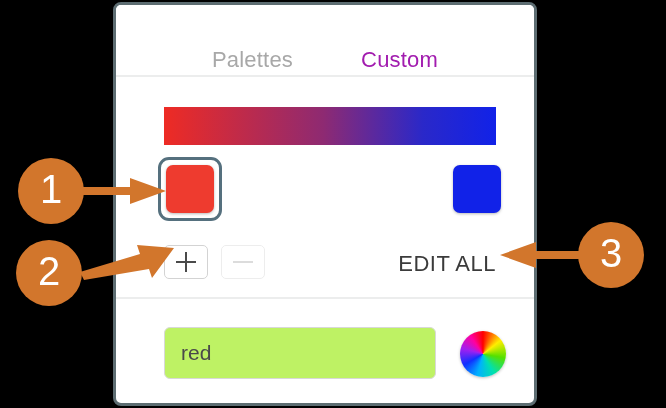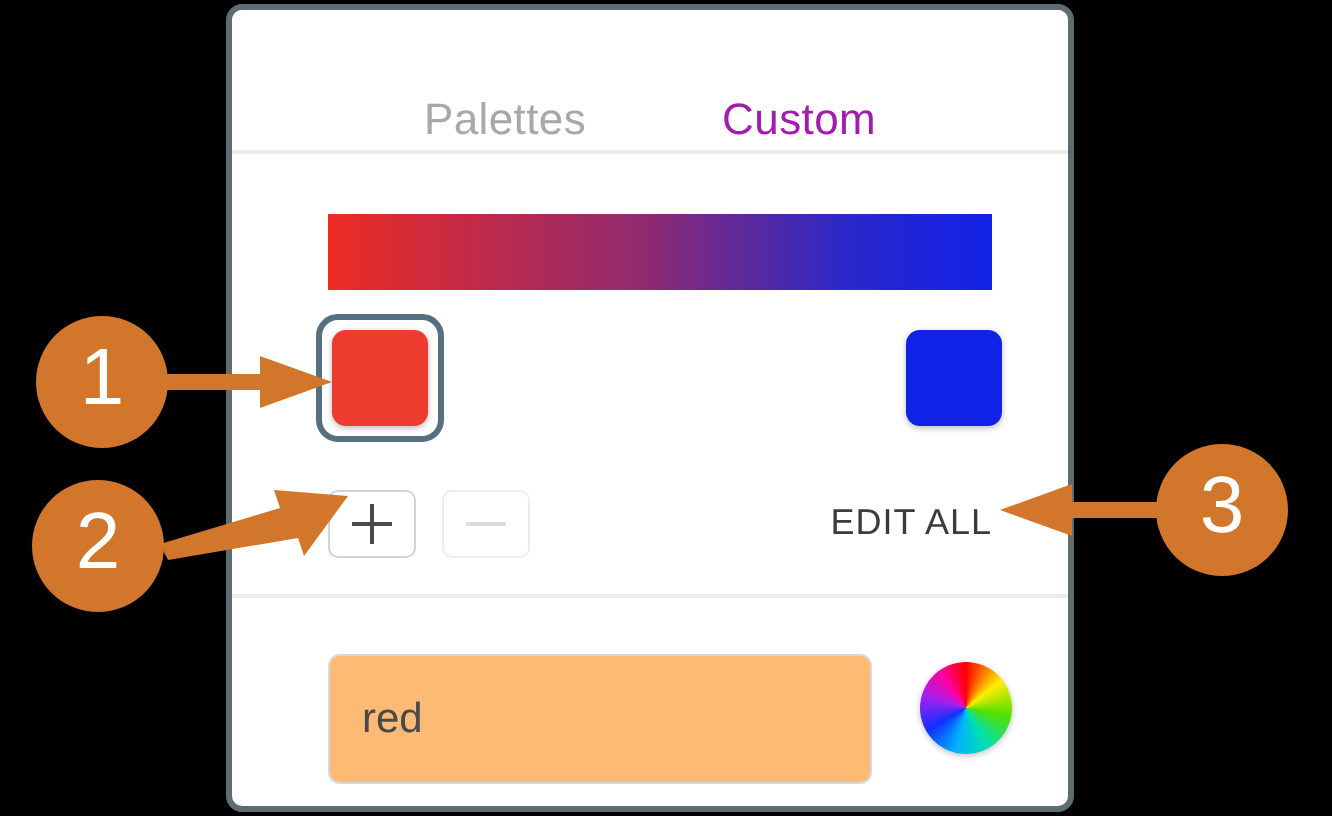--- a/index.html
+++ b/index.html
@@ -92,36 +92,36 @@
   }
   .glyph-plus::before, .glyph-plus::after {
     content: ""; position: absolute; background: #4a4a4a;
   }
   .glyph-plus::before { left: 9px; top: 0; width: 1.8px; height: 20px; }
   .glyph-plus::after  { top: 9px; left: 0; height: 1.8px; width: 20px; }
   .glyph-minus { width: 20px; height: 1.8px; background: #dcdcdc; }
 
   .edit-all {
     position: absolute; right: 0px; top: 8px;
-    font-size: 18px; color: #3b3b3b; letter-spacing: .5px;
+    font-size: 22px; color: #3b3b3b; letter-spacing: .5px;
     white-space: nowrap;
   }
 
   
   .field-row {
     position: absolute;
     left: 48px; top: 322px;
     width: 352px; height: 52px;
   }
   .name-input {
     position: absolute; left: 0; top: 0;
-    width: 272px; height: 65px;
+    width: 272px; height: 52px;
     border: 1.5px solid #d8d8d8;
     border-radius: 6px;
-    background: #fdba74;
+    background: #bef264;
     font-family: "Liberation Sans", sans-serif;
     font-size: 21px; color: #4a4a4a;
     padding: 0 16px;
     outline: none;
   }
   .color-wheel {
     position: absolute; left: 296px; top: 4px;
     width: 46px; height: 46px;
     border-radius: 50%;
     background: conic-gradient(from 0deg,

